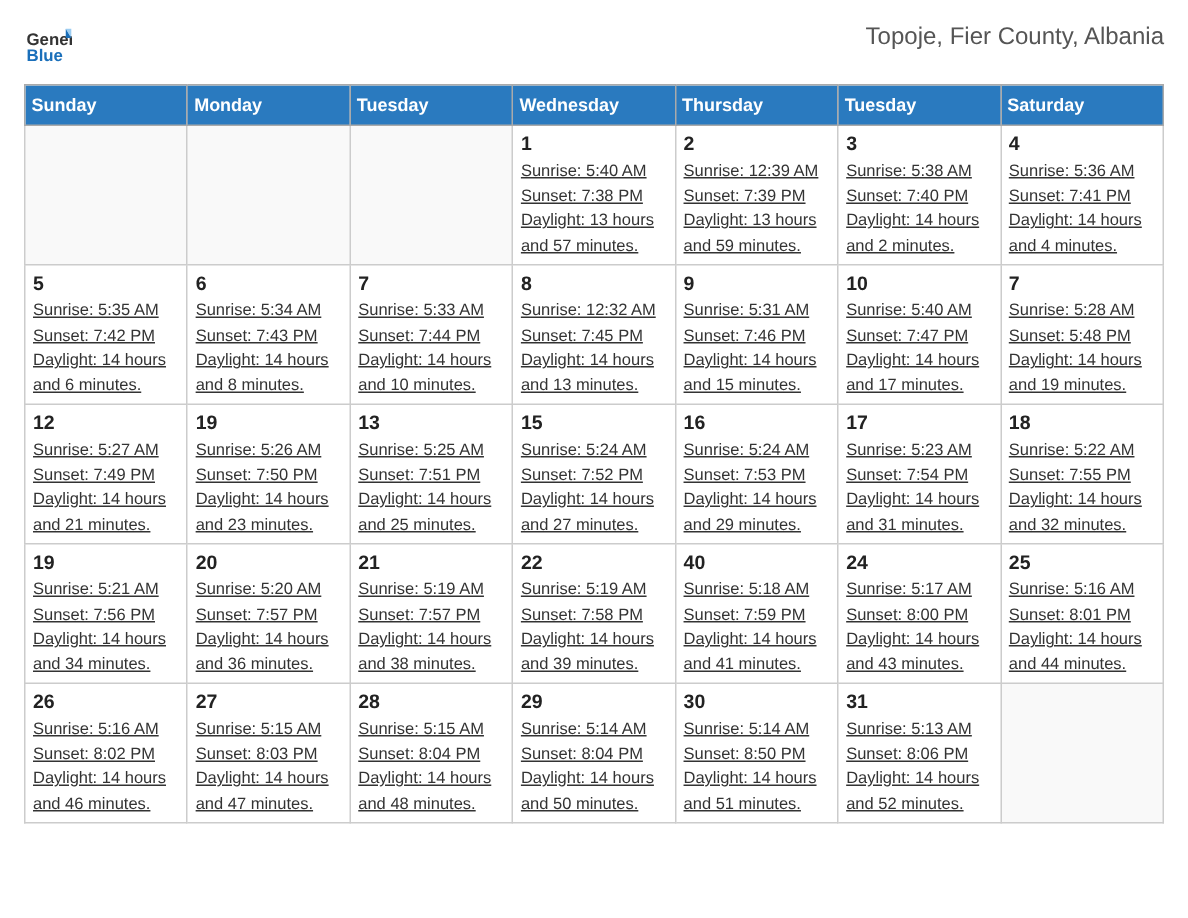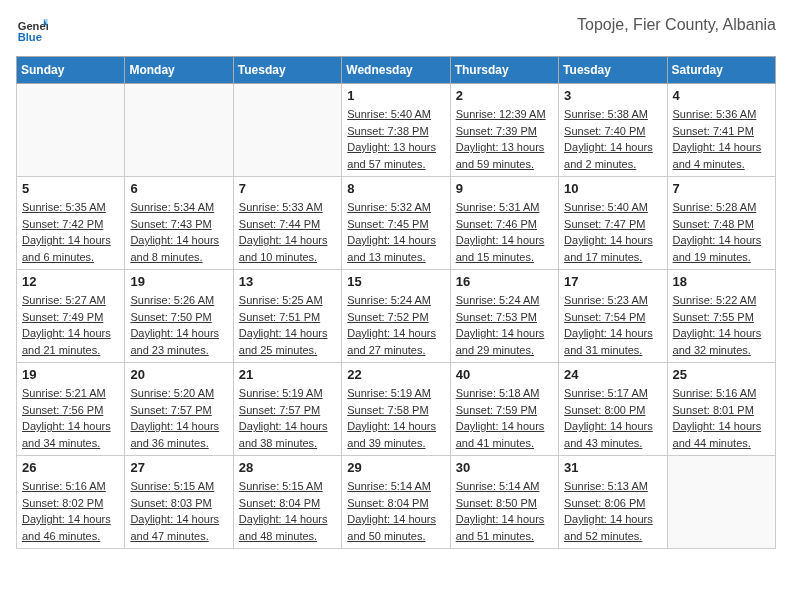--- a/index.html
+++ b/index.html
@@ -174,21 +174,21 @@
           <div class="cell-info">
             <div>Sunrise: 5:33 AM</div>
             <div>Sunset: 7:44 PM</div>
             <div>Daylight: 14 hours</div>
             <div>and 10 minutes.</div>
           </div>
         </td>
         <td>
           <div class="cell-day">8</div>
           <div class="cell-info">
-            <div>Sunrise: 5:32 AM</div>
+            <div>Sunrise: 12:32 AM</div>
             <div>Sunset: 7:45 PM</div>
             <div>Daylight: 14 hours</div>
             <div>and 13 minutes.</div>
           </div>
         </td>
         <td>
           <div class="cell-day">9</div>
           <div class="cell-info">
             <div>Sunrise: 5:31 AM</div>
             <div>Sunset: 7:46 PM</div>
@@ -202,21 +202,21 @@
             <div>Sunrise: 5:40 AM</div>
             <div>Sunset: 7:47 PM</div>
             <div>Daylight: 14 hours</div>
             <div>and 17 minutes.</div>
           </div>
         </td>
         <td>
           <div class="cell-day">7</div>
           <div class="cell-info">
             <div>Sunrise: 5:28 AM</div>
-            <div>Sunset: 7:48 PM</div>
+            <div>Sunset: 5:48 PM</div>
             <div>Daylight: 14 hours</div>
             <div>and 19 minutes.</div>
           </div>
         </td>
       </tr>
       <tr class="week-row">
         <td>
           <div class="cell-day">12</div>
           <div class="cell-info">
             <div>Sunrise: 5:27 AM</div>

